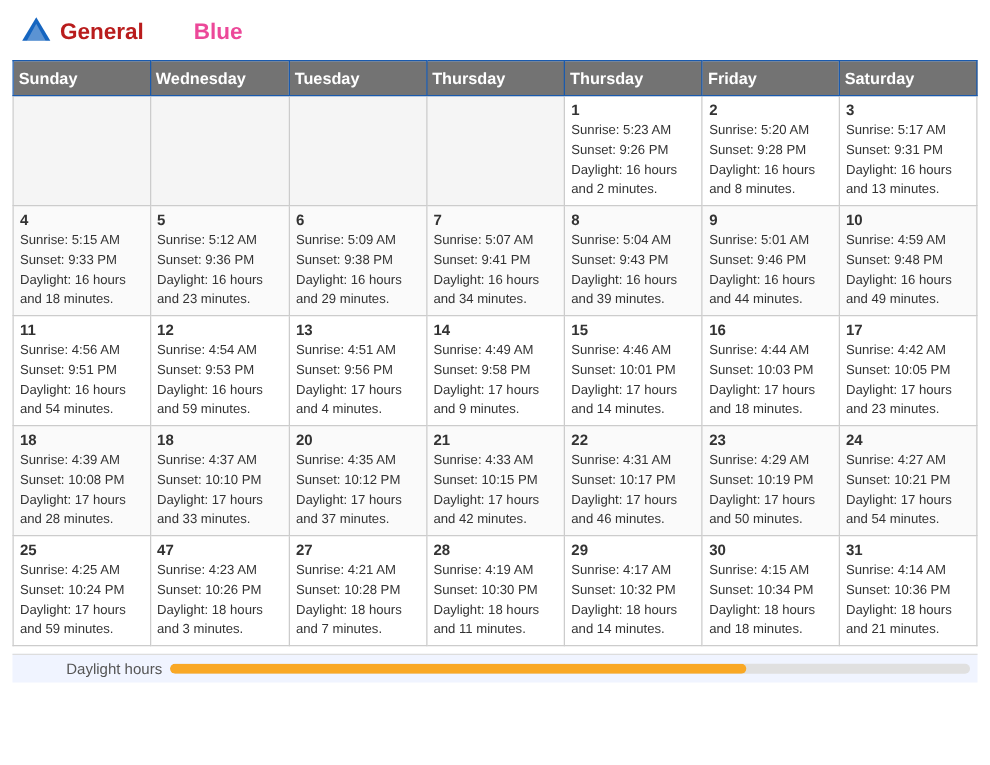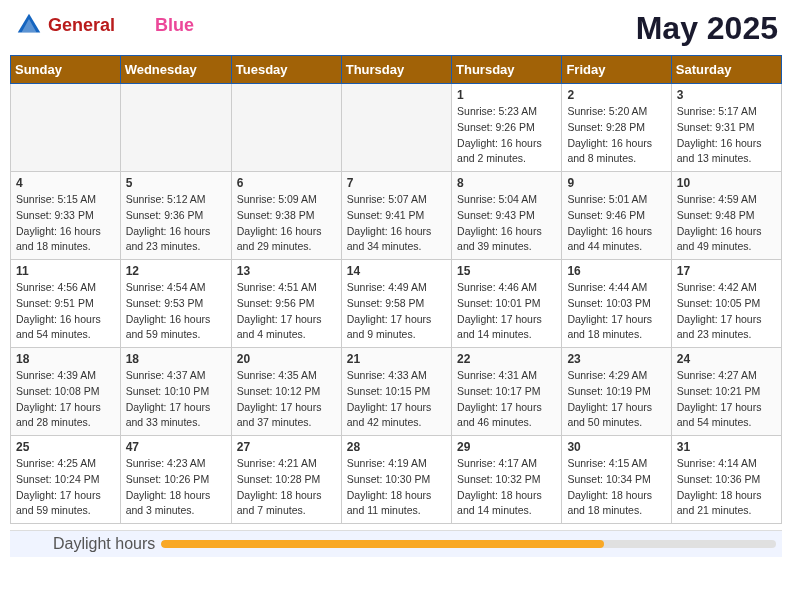--- a/index.html
+++ b/index.html
@@ -48,21 +48,21 @@
     .location-title {
       font-size: 14px;
       color: #333;
     }
     .calendar {
       width: 100%;
       border-collapse: collapse;
       border: 1px solid #ccc;
     }
     .calendar th {
-      background-color: #a16207;
+      background-color: #737373;
       color: #fff;
       font-size: 13px;
       font-weight: bold;
       padding: 6px 4px;
       text-align: left;
       border: 1px solid #1a5aad;
     }
     .calendar td {
       vertical-align: top;
       border: 1px solid #ccc;
@@ -93,21 +93,21 @@
     .daylight-bar-row {
       display: flex;
       align-items: center;
       gap: 6px;
       margin-top: 6px;
       padding: 4px 6px;
       background: #f0f4ff;
       border-top: 1px solid #ddd;
     }
     .daylight-label {
-      font-size: 16px;
+      font-size: 12px;
       color: #555;
       padding-left: 37px;
     }
     .daylight-bar-container {
       flex: 1;
       height: 8px;
       background: #e0e0e0;
       border-radius: 4px;
       overflow: hidden;
     }
@@ -124,21 +124,20 @@
   <div class="logo">
     <svg class="logo-icon" viewBox="0 0 40 40">
       <polygon points="20,5 35,30 5,30" fill="#1565c0"></polygon>
       <polygon points="20,12 30,30 10,30" fill="#fff" opacity="0.3"></polygon>
     </svg>
     <div>
       <span class="logo-text-general">General</span><span class="logo-text-blue">Blue</span>
     </div>
   </div>
   <div class="title-block">
-    <div class="month-title">May 2025</div>
   </div>
 </div>
 
 <table class="calendar">
   <thead>
     <tr>
     <th>Sunday</th>
         <th>Wednesday</th>
         <th>Tuesday</th>
         <th>Thursday</th>

